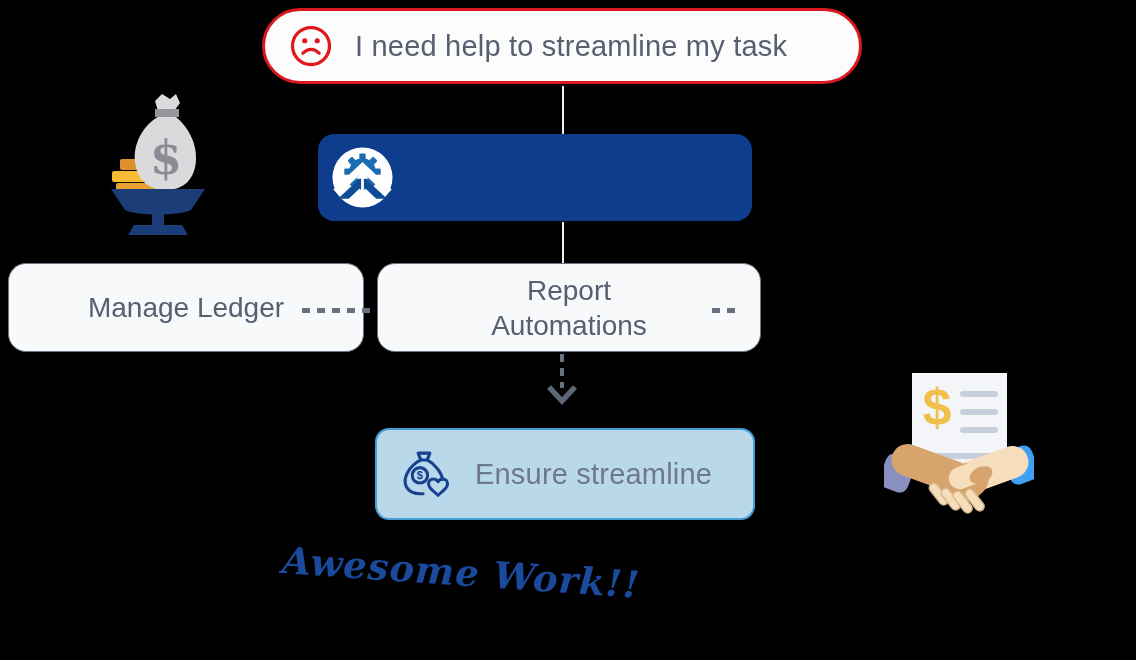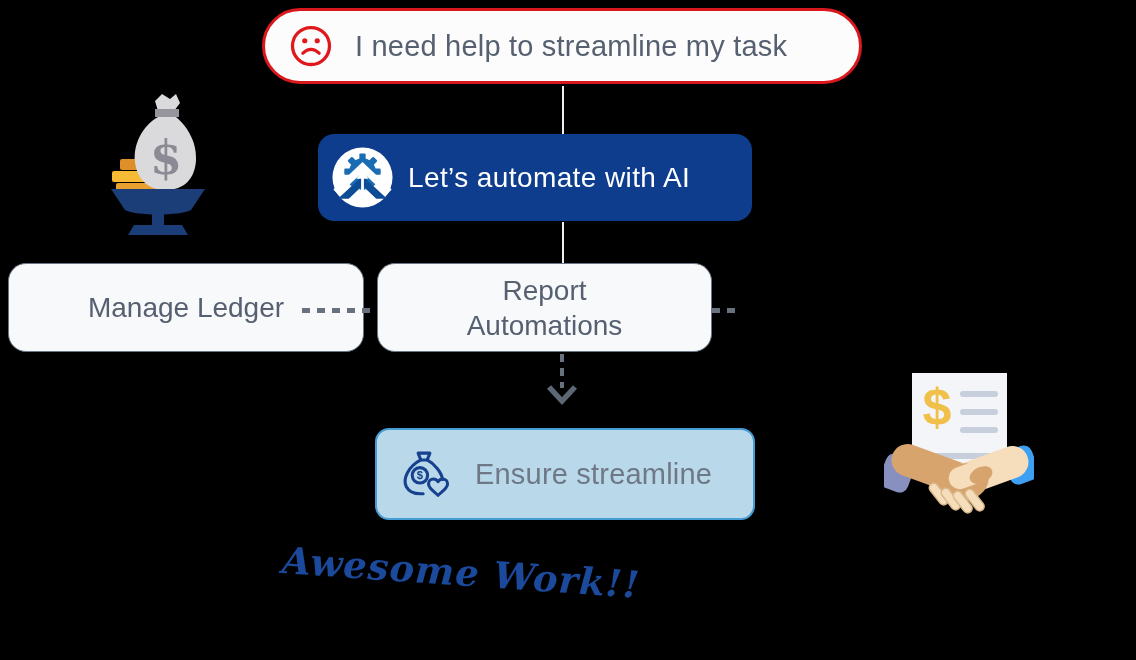--- a/index.html
+++ b/index.html
@@ -34,21 +34,21 @@
   
   .automate{position:absolute;left:318px;top:134px;width:434px;height:87px;box-sizing:border-box;
     background:var(--navy);border-radius:16px;display:flex;align-items:center;padding-left:13px;gap:14px;}
   .automate span.lbl{font-size:28px;color:#ffffff;letter-spacing:.4px;}
 
   
   .node{position:absolute;top:263px;height:89px;box-sizing:border-box;background:var(--node-bg);
     border:1.5px solid var(--node-border);border-radius:18px;display:flex;align-items:center;justify-content:center;}
   .node span{font-size:28px;color:var(--node-text);text-align:center;white-space:pre-line;line-height:1.25;}
   .node1{left:8px;width:356px;}
-  .node2{left:377px;width:335px;}
+  .node2{left:377px;width:384px;}
   .node3{left:742px;width:391px;}
 
   .hdash{position:absolute;top:308px;height:5px;
     background:repeating-linear-gradient(90deg,var(--dash) 0 8px,transparent 8px 15px);}
   .hdash1{left:302px;width:75px;}
   .hdash2{left:712px;width:30px;}
 
   .vdash{position:absolute;left:560px;top:354px;width:3.5px;height:34px;
     background:repeating-linear-gradient(180deg,var(--dash) 0 8px,transparent 8px 14px);}
   .chev{position:absolute;left:546px;top:384px;}
@@ -99,21 +99,20 @@
         <rect x="28.8" y="7.5" width="6.4" height="7" rx="1.2" transform="rotate(225 32 26)"></rect>
         <rect x="28.8" y="7.5" width="6.4" height="7" rx="1.2" transform="rotate(270 32 26)"></rect>
         <rect x="28.8" y="7.5" width="6.4" height="7" rx="1.2" transform="rotate(315 32 26)"></rect>
         <circle cx="32" cy="26" r="13.5"></circle>
       </g>
       <path d="M5,47 L32,21.5 L59,47" stroke="#ffffff" stroke-width="7.5" fill="none"></path>
       <path d="M32,30.5 L57,53.5 L46,53.5 L32,40.5 L18,53.5 L7,53.5 Z" fill="#0f4c96"></path>
       <rect x="30.6" y="32" width="2.8" height="22.5" fill="#ffffff"></rect>
       <path d="M32,24.5 L38.2,33.2 L25.8,33.2 Z" fill="#ffffff"></path>
     </svg>
-    <span class="lbl">Let’s automate with AI</span>
   </div>
 
   <div class="vline vline2"></div>
 
   <div class="node node1">
     <span>Manage Ledger</span>
   </div>
   <div class="hdash hdash1"></div>
   <div class="node node2">
     <span>Report

